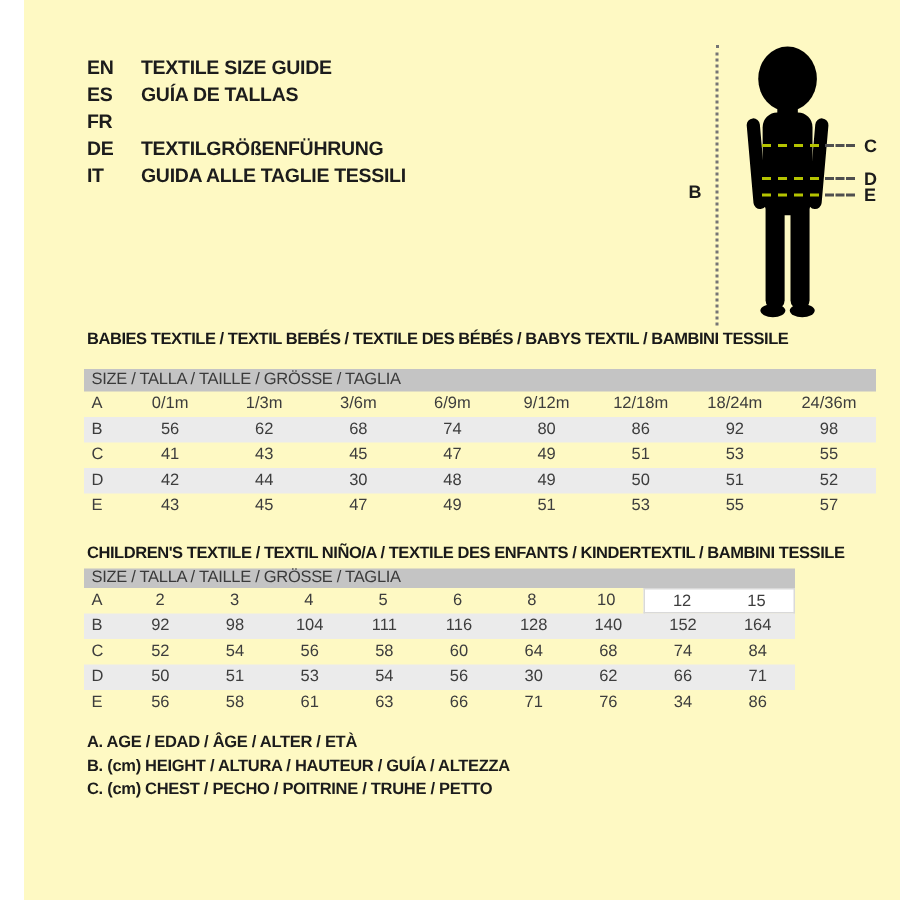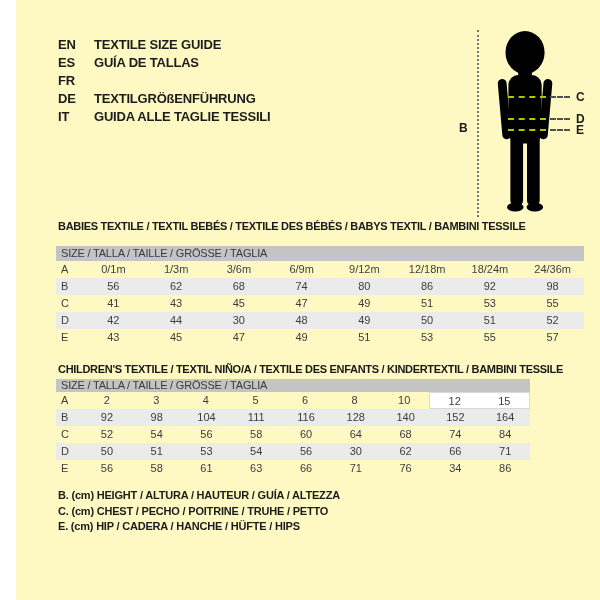--- a/index.html
+++ b/index.html
@@ -235,18 +235,18 @@
           <span class="cell">66</span>
           <span class="cell">71</span>
           <span class="cell">76</span>
           <span class="cell">34</span>
           <span class="cell">86</span>
         </div>
       </div>
   </div>
 
   <div class="legend">
+      <div class="legend-line">A. AGE / EDAD / ÂGE / ALTER / ETÀ</div>
       <div class="legend-line">B. (cm) HEIGHT / ALTURA / HAUTEUR / GUÍA / ALTEZZA</div>
       <div class="legend-line">C. (cm) CHEST / PECHO / POITRINE / TRUHE / PETTO</div>
-      <div class="legend-line">E. (cm) HIP / CADERA / HANCHE / HÜFTE / HIPS</div>
     </div>
 
 </div>
 
 </body></html>

